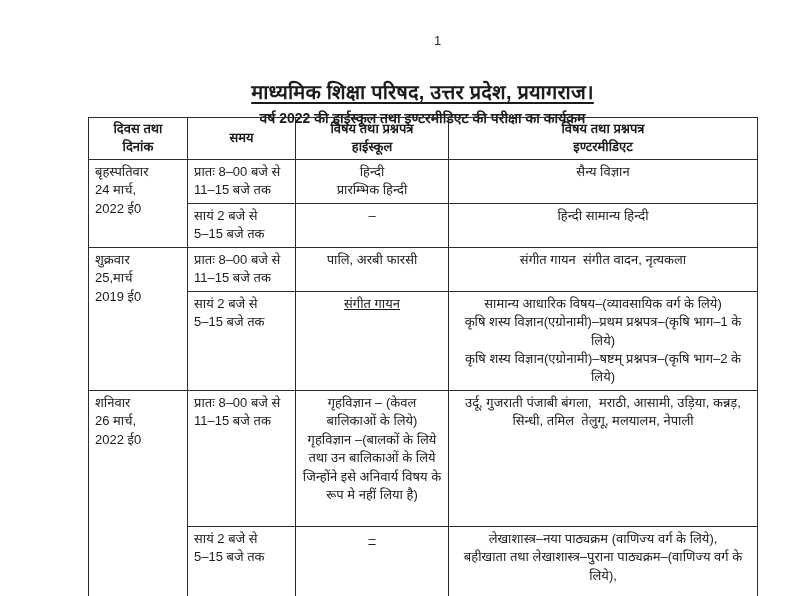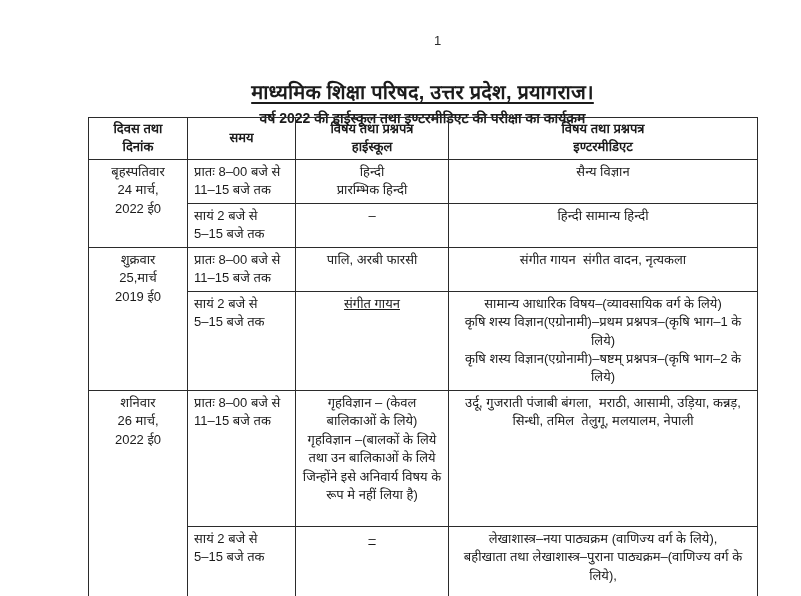--- a/index.html
+++ b/index.html
@@ -38,21 +38,21 @@
     font-size: 13px;
     line-height: 1.42;
     vertical-align: top;
     white-space: pre-line;
     overflow: hidden;
   }
   table.schedule th {
     text-align: center; vertical-align: middle;
     font-weight: bold; padding: 2px 4px;
   }
-  td.c-date { text-align: center; padding-top: 5px; }
+  td.c-date { text-align: left; padding-top: 5px; }
   td.c-time { padding-top: 5px; }
   td.c-hs, td.c-int { text-align: center; }
   td.v-mid { vertical-align: middle; text-decoration: underline; }
 </style>
 </head>
 <body>
 
 <div class="page">
 
   <div class="page-number">1</div>

